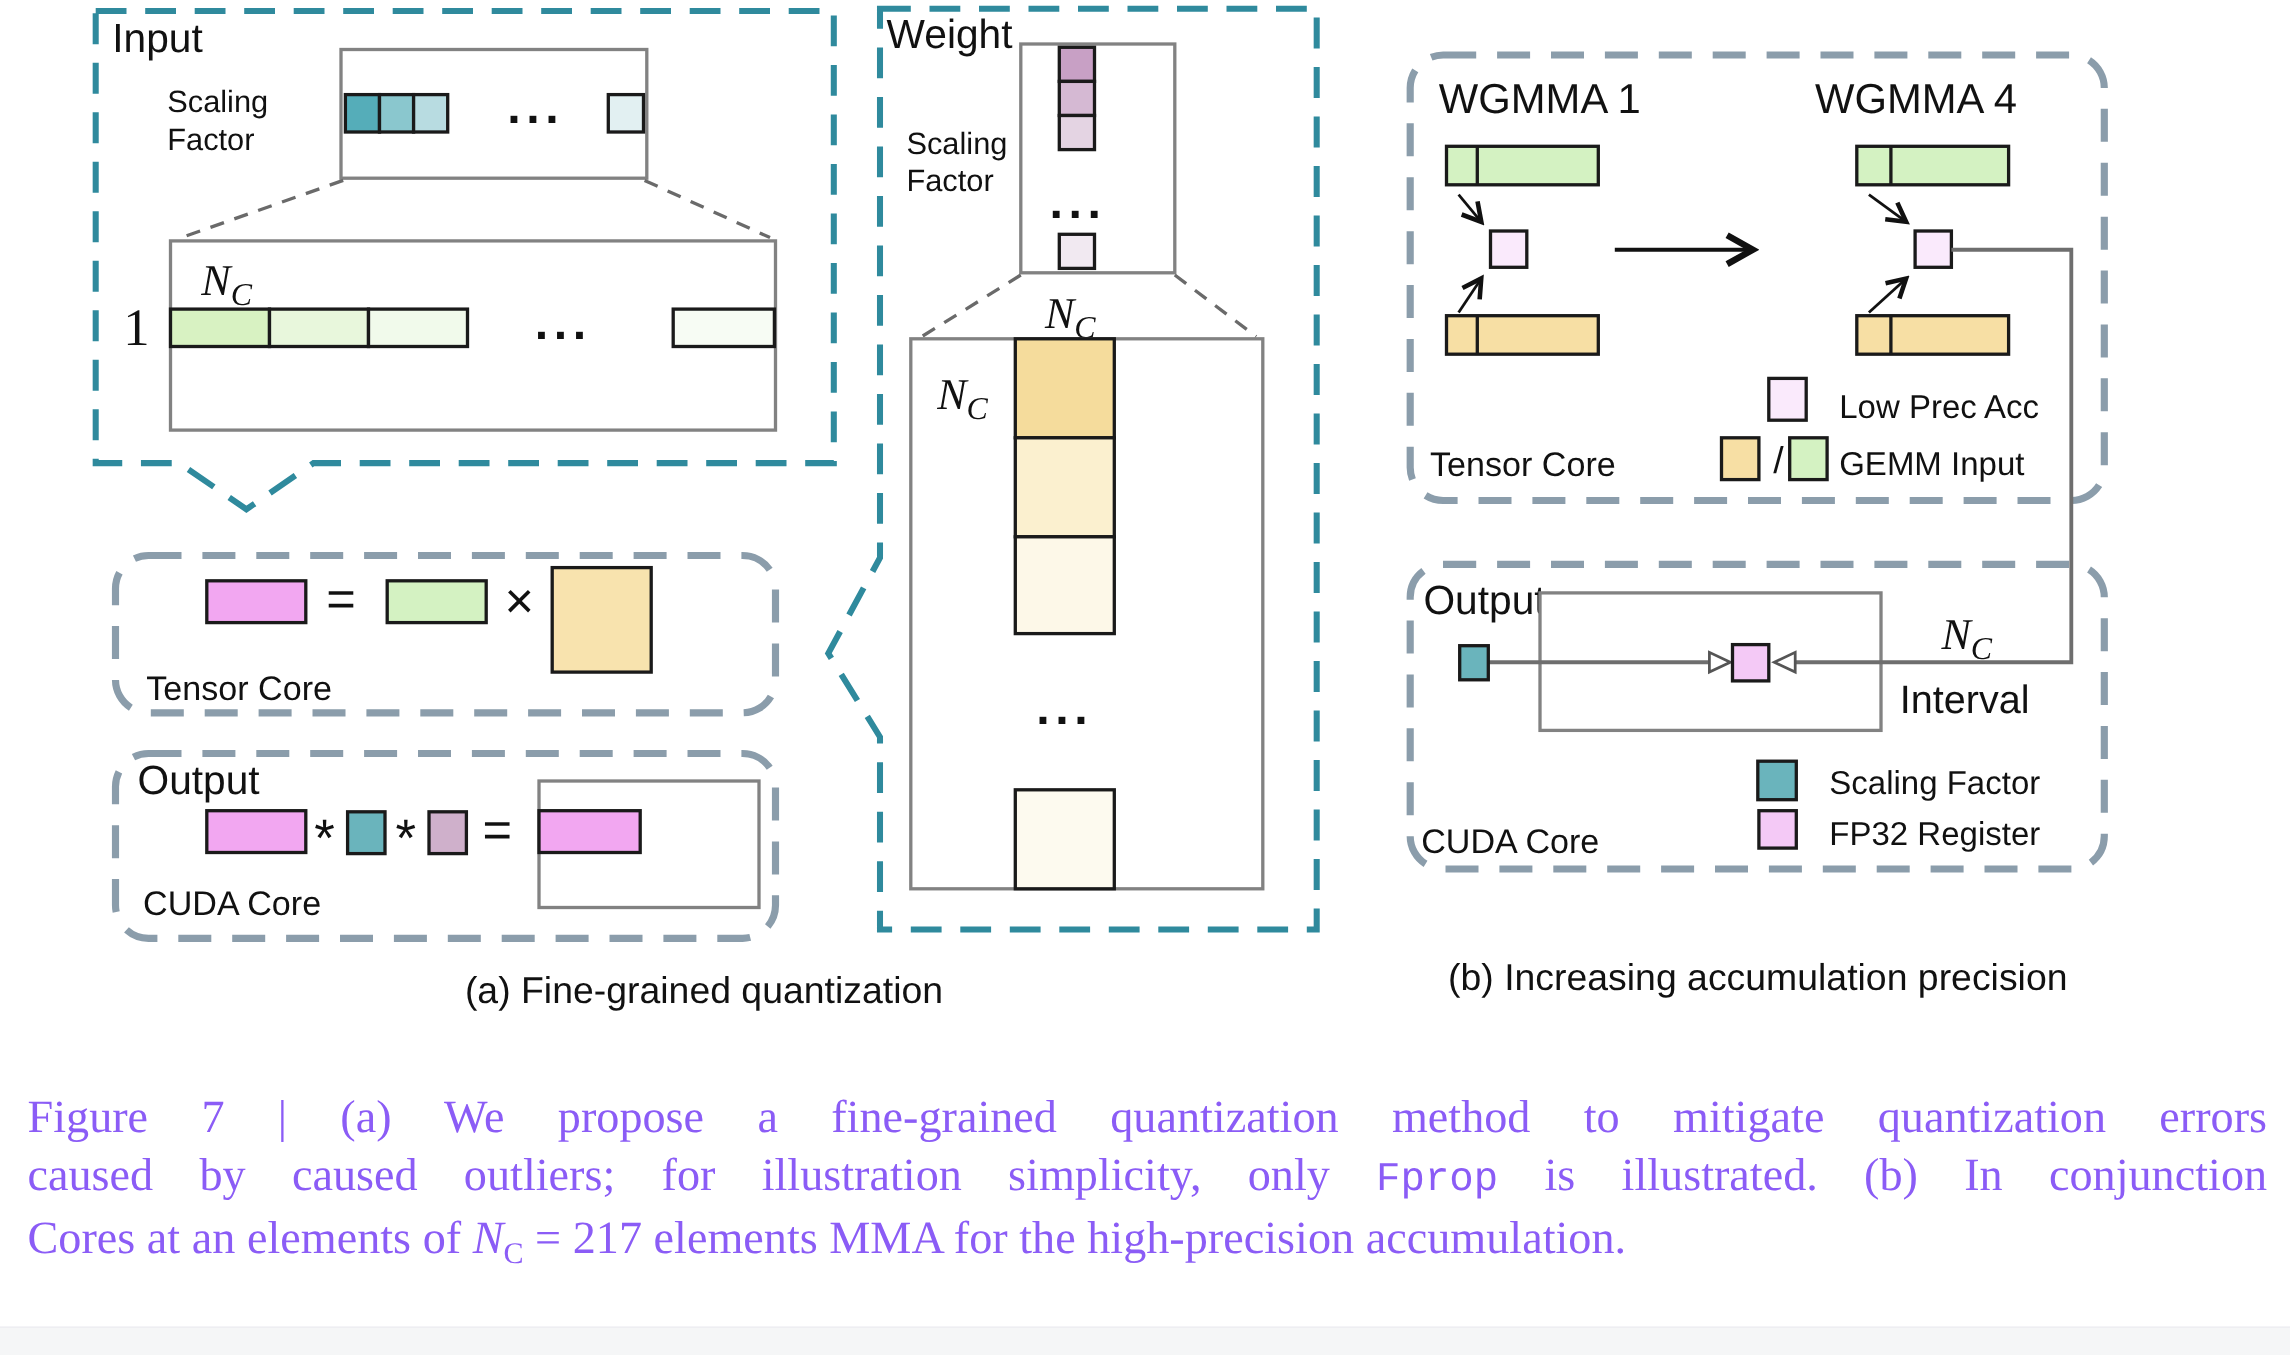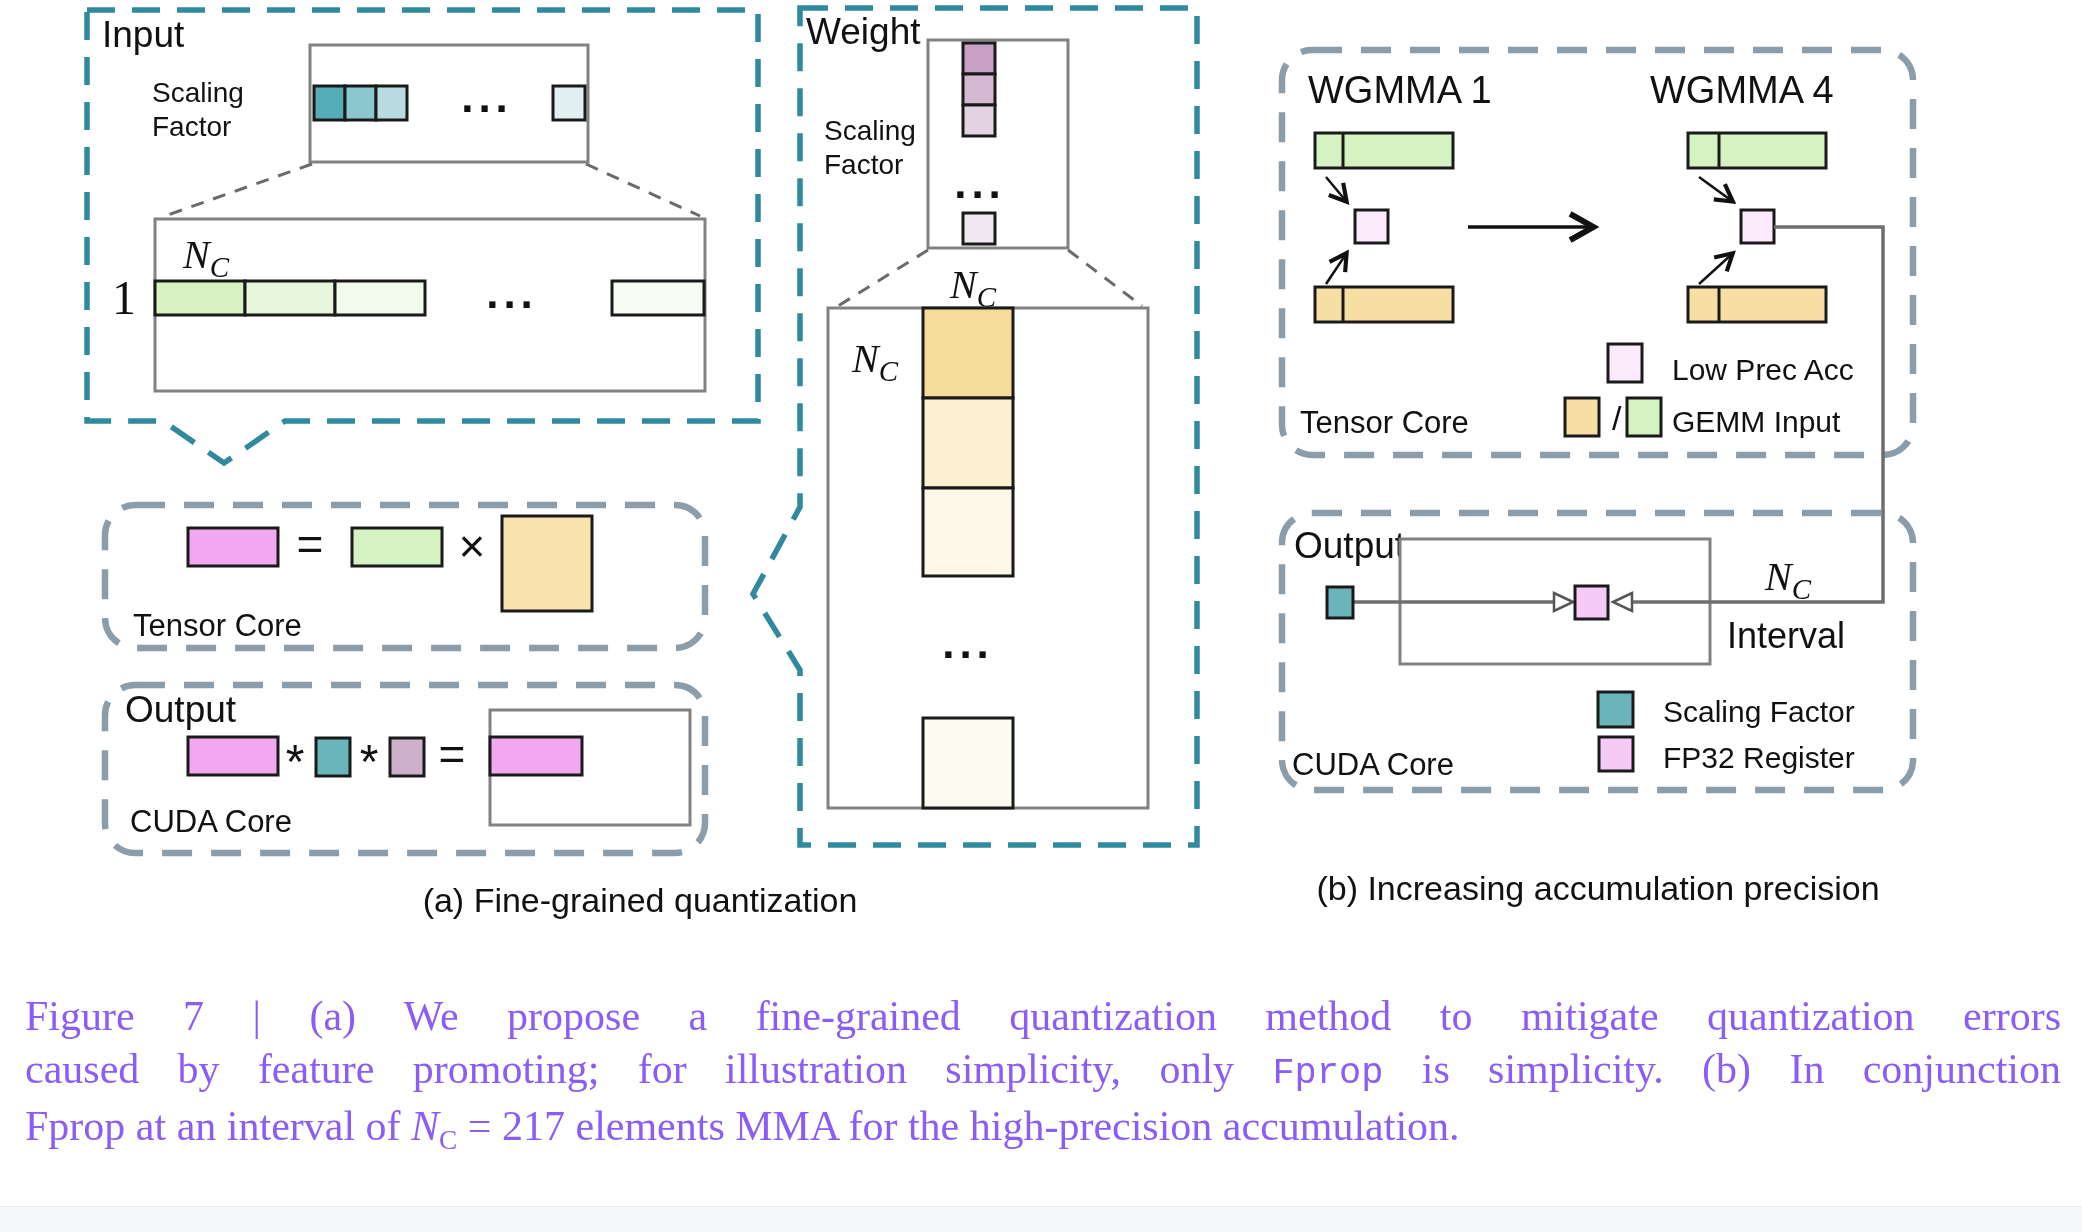--- a/index.html
+++ b/index.html
@@ -176,19 +176,19 @@
     <text x="1663" y="768" class="f30">FP32 Register</text>
     <text x="1292" y="775" class="f31">CUDA Core</text>
   </g>
 
   <text x="1598" y="900" class="f34" text-anchor="middle">(b) Increasing accumulation precision</text>
 </svg>
 
 
 <div id="fig-caption">
   <div class="cap-line cap-just"><span>Figure 7 | (a) We propose a fine-grained quantization method to mitigate quantization errors</span></div>
-  <div class="cap-line cap-just"><span>caused by feature promoting; for illustration simplicity, only </span><span class="code">Fprop</span><span> is simplicity. (b) In conjunction</span></div>
-  <div class="cap-line"><span>Fprop at an interval of </span><span class="mathn">N</span><sub>C</sub><span> = 217 elements MMA for the high-precision accumulation.</span></div>
+  <div class="cap-line cap-just"><span>caused by caused outliers; for illustration simplicity, only </span><span class="code">Fprop</span><span> is illustrated. (b) In conjunction</span></div>
+  <div class="cap-line"><span>Cores at an elements of </span><span class="mathn">N</span><sub>C</sub><span> = 217 elements MMA for the high-precision accumulation.</span></div>
 </div>
 
 <div id="bottom-strip"></div>
 
 </div>
 
 </body></html>

